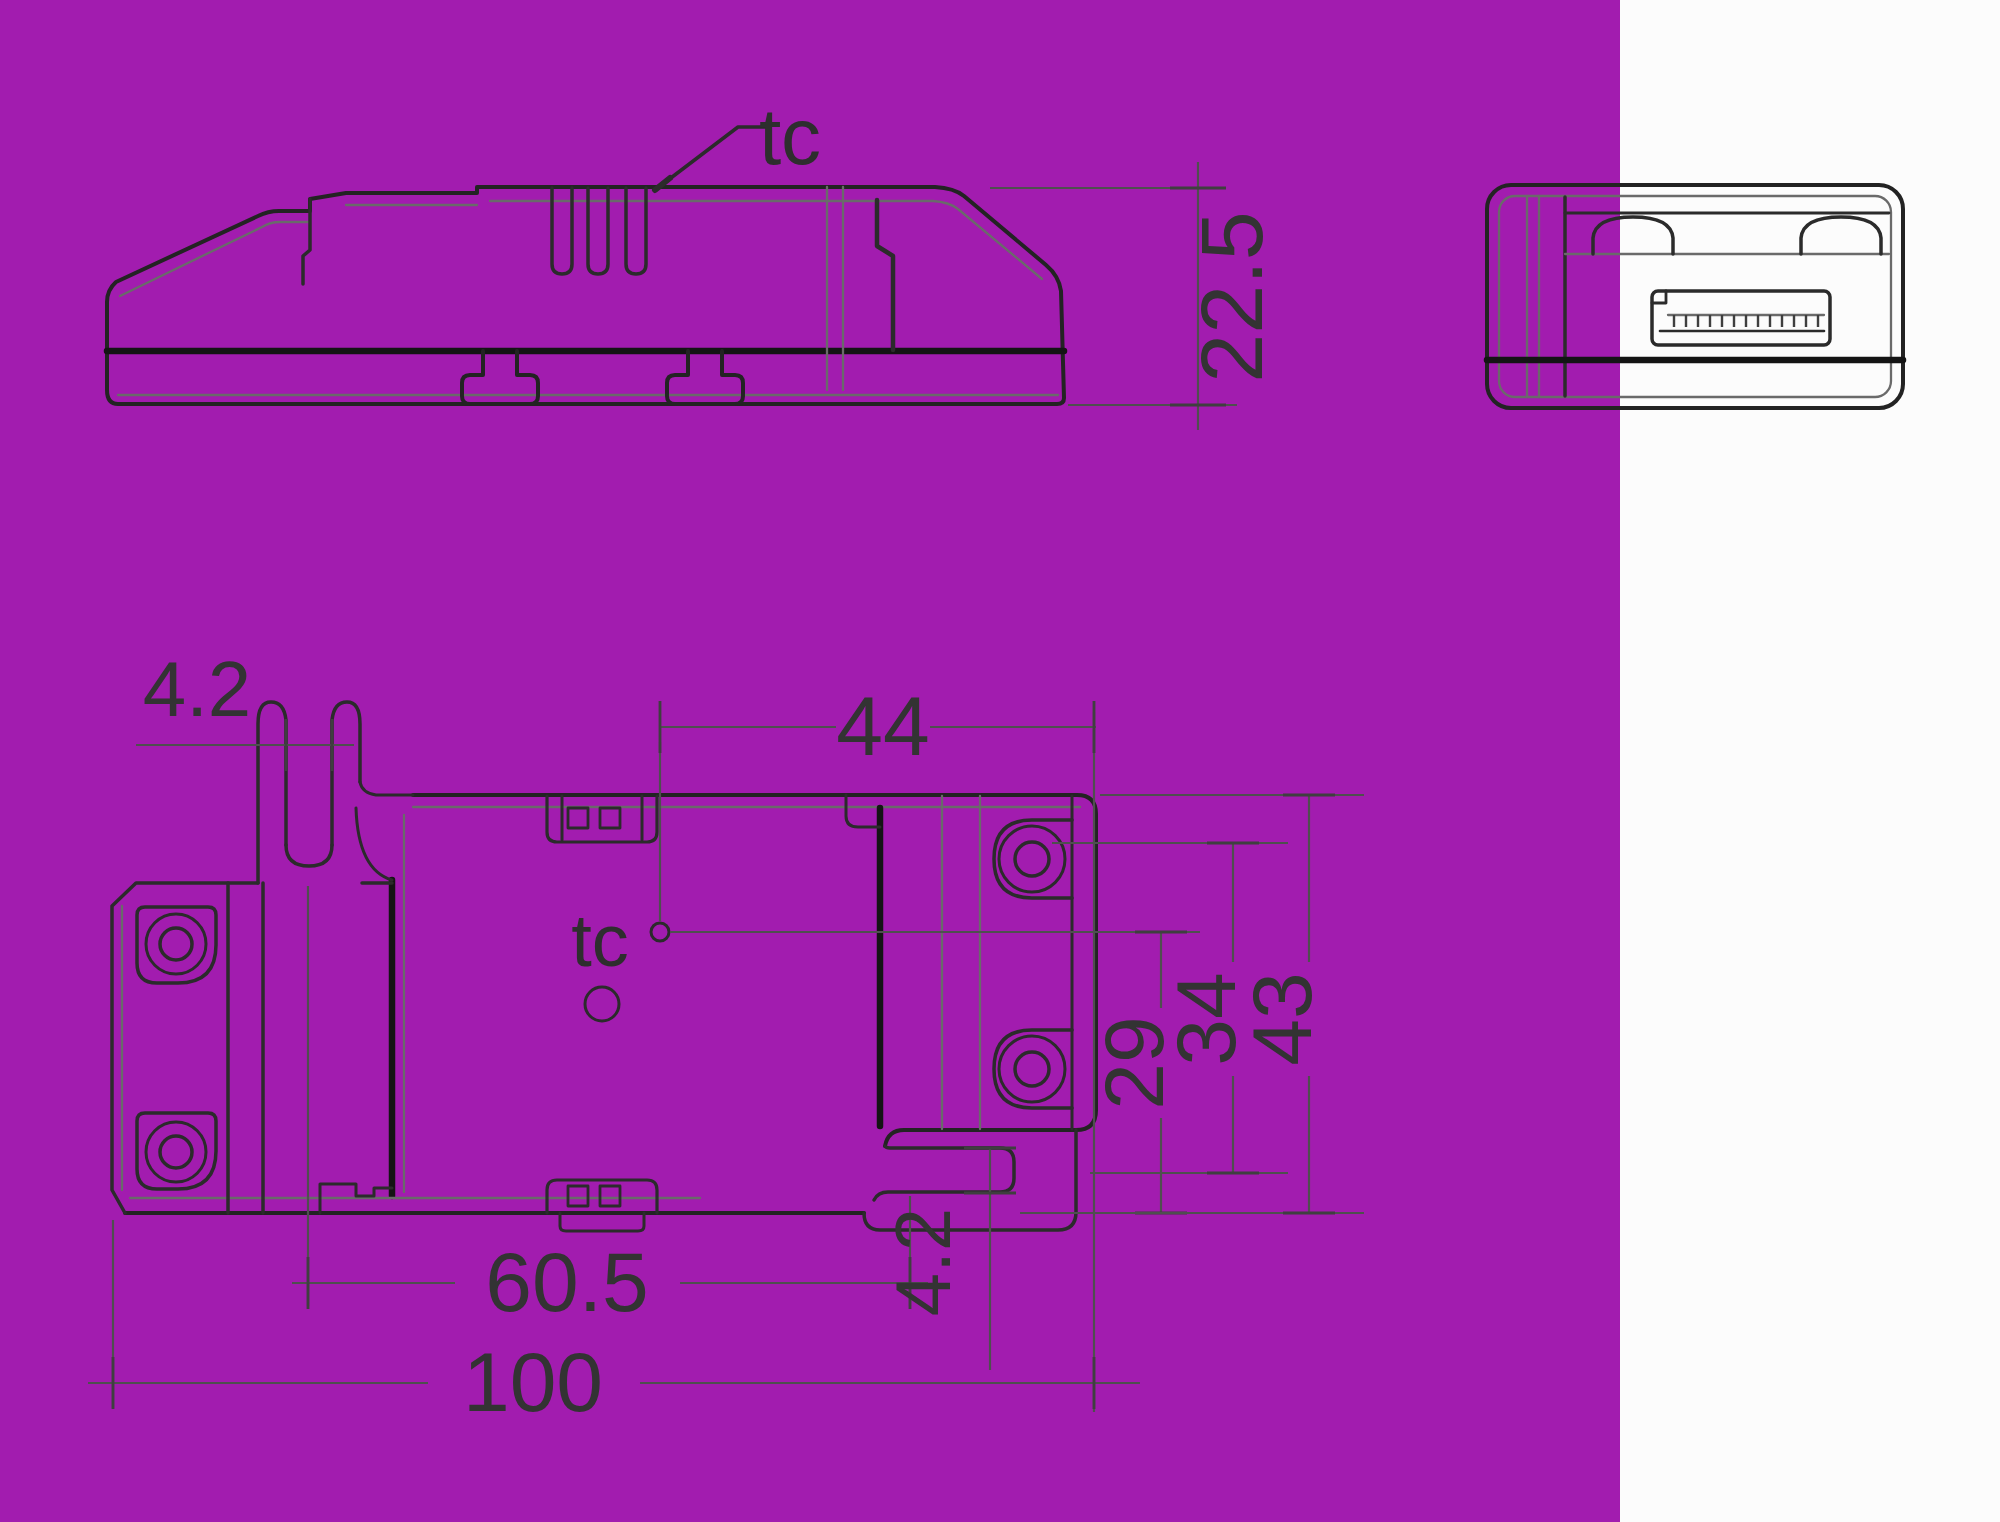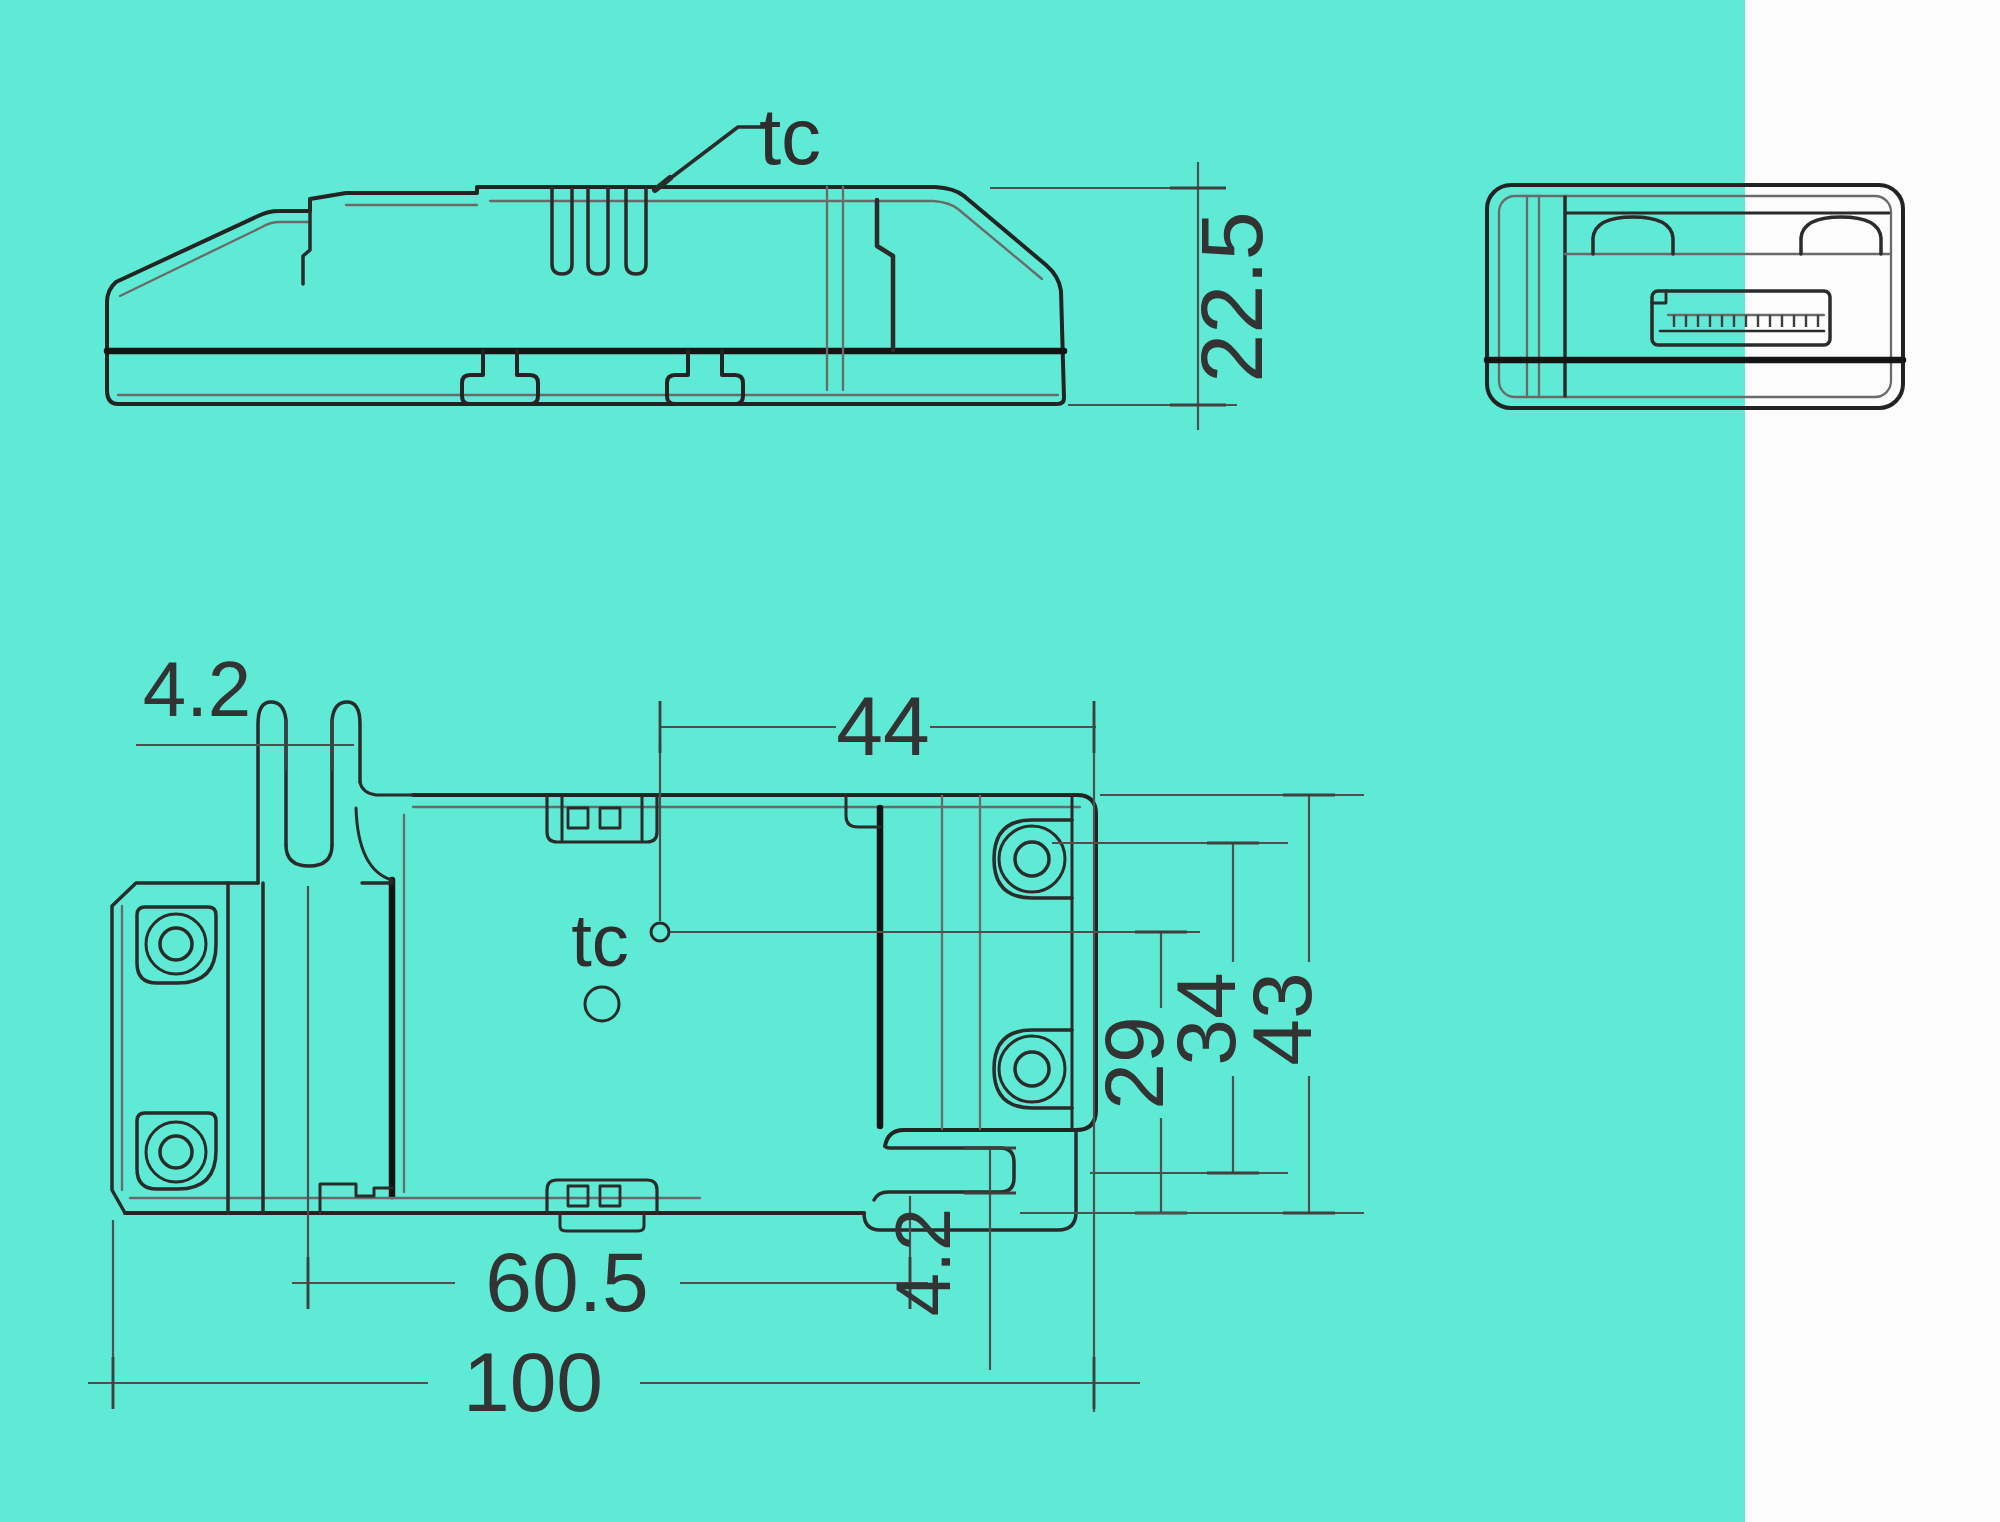--- a/index.html
+++ b/index.html
@@ -1,16 +1,16 @@
 <!DOCTYPE html>
 <html><head>
 <meta charset="utf-8">
 <style>
   html,body { margin:0; padding:0; background:#fcfcfc; }
-  .stage { width:1745px; height:1522px; position:relative; background:#5eead4; }
+  .stage { width:1620px; height:1522px; position:relative; background:#a21caf; }
   svg { display:block; }
   
   .ln   { stroke:#2b2b2b; stroke-width:3.5; fill:none; stroke-linecap:round; stroke-linejoin:round; }
   .ln4  { stroke:#232323; stroke-width:4;   fill:none; stroke-linecap:round; stroke-linejoin:round; }
   .ln2  { stroke:#6a6a6a; stroke-width:2.3; fill:none; stroke-linecap:round; stroke-linejoin:round; }
   .lnh  { stroke:#141414; stroke-width:6.5; fill:none; stroke-linecap:round; stroke-linejoin:round; }
   .dim  { stroke:#4f4f4f; stroke-width:2.2; fill:none; stroke-linecap:butt; }
   .tick { stroke:#3f3f3f; stroke-width:2.8; fill:none; stroke-linecap:butt; }
   .dimtxt { fill:#333333; font-family:"Liberation Sans", sans-serif; font-size:84px; text-anchor:middle; }
   .dimtxt-sm { font-size:78px; }

